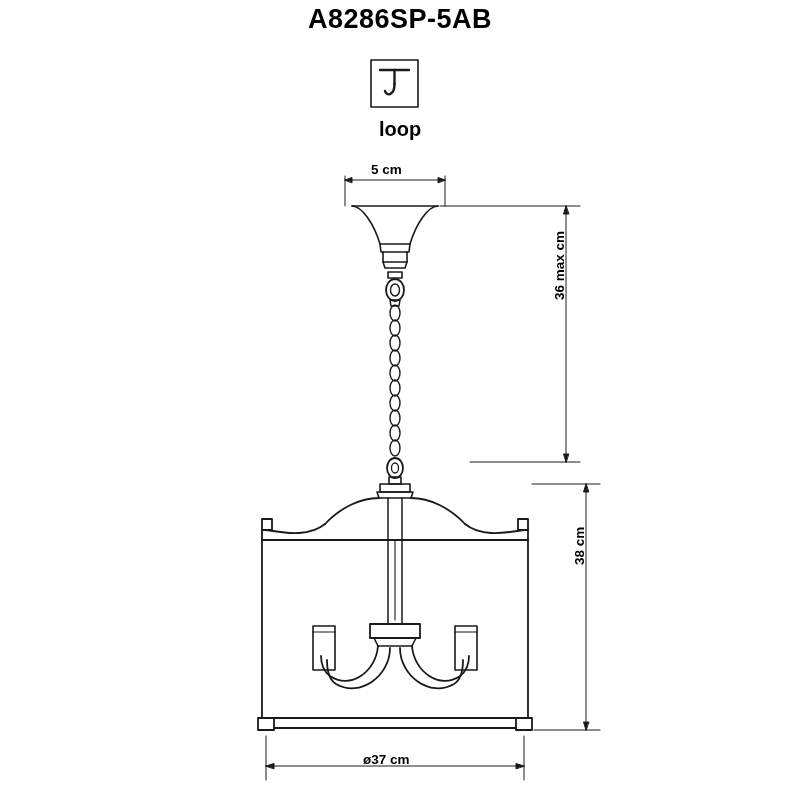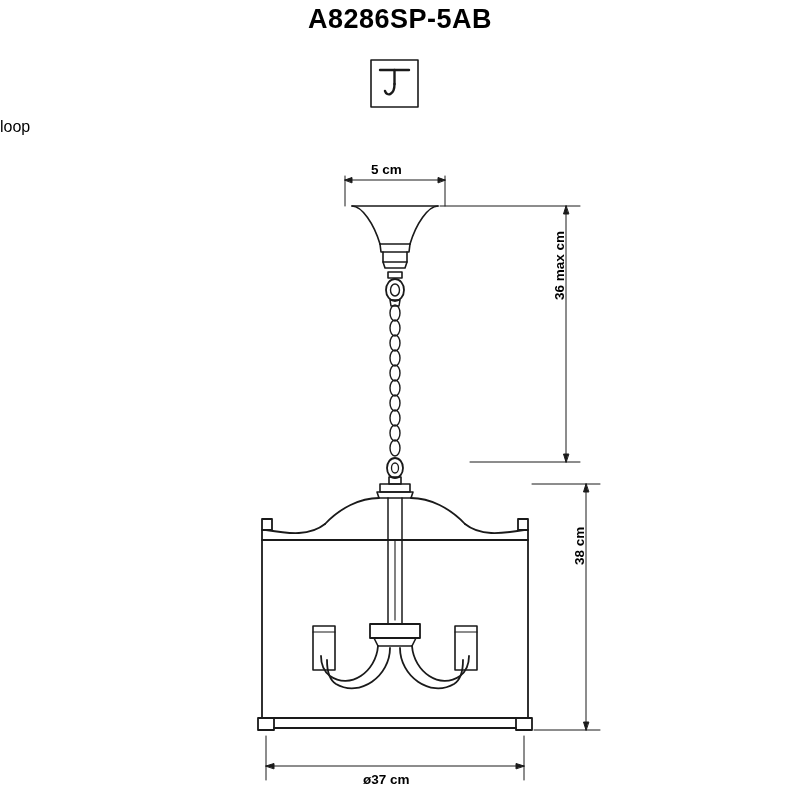--- a/index.html
+++ b/index.html
@@ -27,37 +27,37 @@
     text-align: center;
     font-size: 27px;
     font-weight: bold;
     letter-spacing: 0.5px;
   }
   .mount-label {
     position: absolute;
     top: 118px;
     left: 0;
     width: 800px;
-    font-size: 16px;
-    font-weight: normal;
+    text-align: center;
+    font-size: 20px;
+    font-weight: bold;
   }
   .dim-text {
     position: absolute;
     font-size: 13.5px;
     font-weight: bold;
     white-space: nowrap;
   }
   #dim-width-top {
     top: 162px;
     left: 371px;
   }
   #dim-diameter {
     top: 752px;
     left: 363px;
-    margin-top: 20px;
   }
   #dim-height-max {
     top: 300px;
     left: 552px;
     transform: rotate(-90deg);
     transform-origin: left top;
     font-size: 13.5px;
   }
   #dim-body-height {
     top: 565px;

